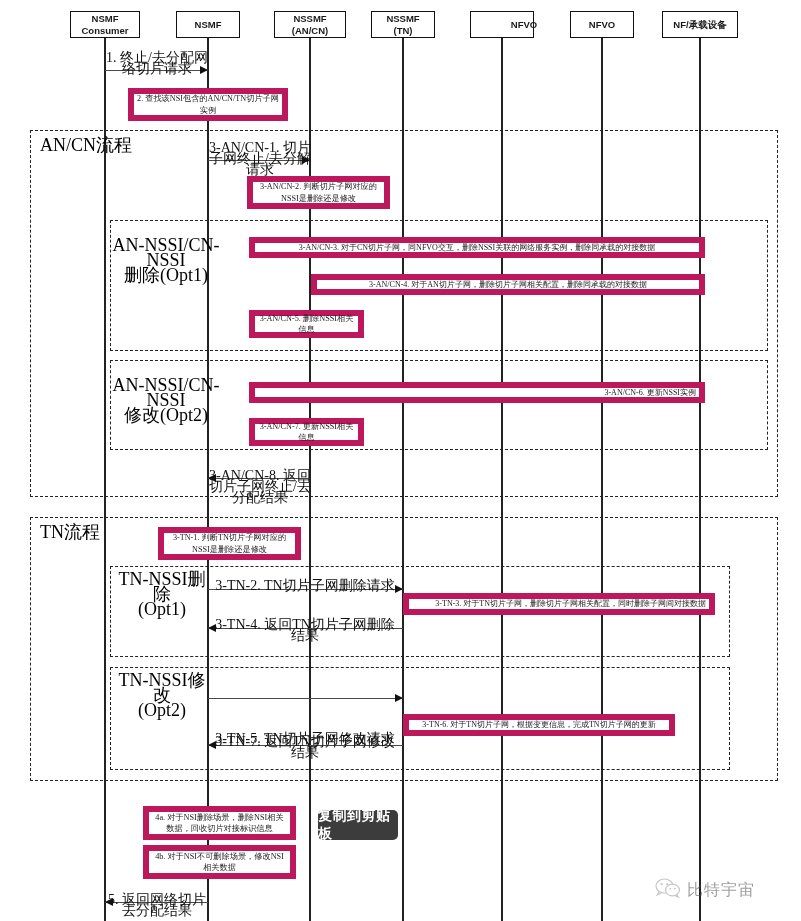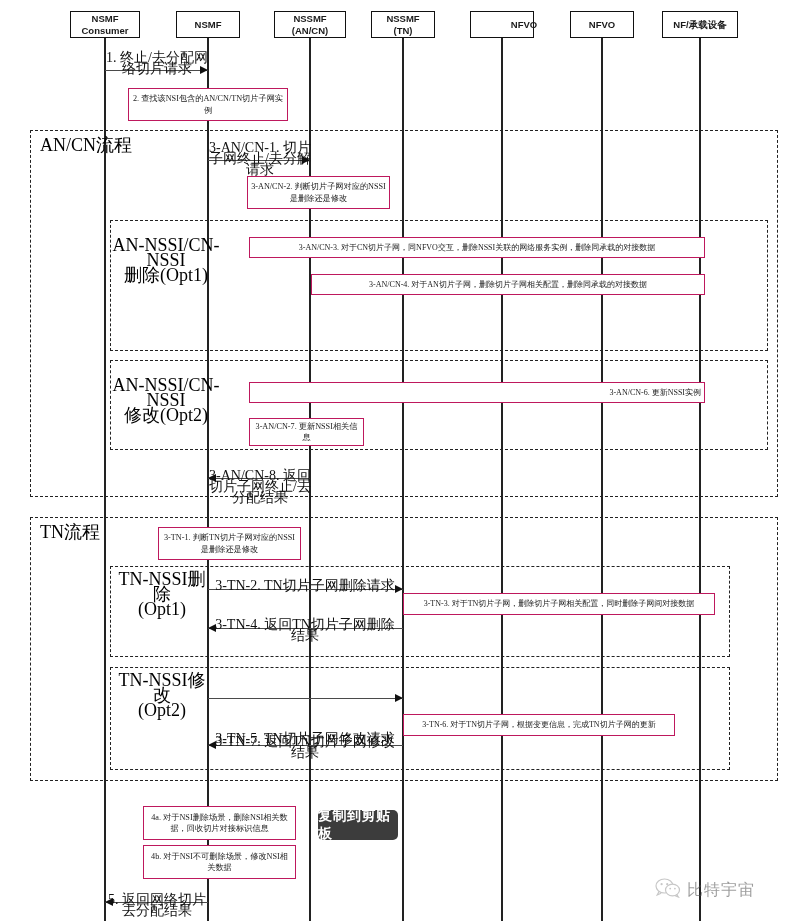--- a/index.html
+++ b/index.html
@@ -15,21 +15,21 @@
              font-weight:bold;font-size:9.5px;line-height:11.5px;
              text-align:center;box-sizing:border-box;z-index:6;}
   .actor-line{position:absolute;width:1.3px;background:#222;z-index:1;}
 
   
   .frame{position:absolute;border:1.7px dashed #222;box-sizing:border-box;z-index:2;}
   .frame-label{position:absolute;font-size:18px;line-height:15px;
                text-align:center;color:#000000;z-index:5;white-space:pre-line;}
 
   
-  .note{position:absolute;border:1px solid #be185d;background:#fff;
+  .note{position:absolute;border:6px solid #be185d;background:#fff;
         box-sizing:border-box;display:flex;align-items:center;justify-content:center;
         text-align:center;font-size:8.2px;line-height:11.5px;padding:1px 3px;z-index:4;}
   .note.wide{font-size:8px;}
 
   
   .msg{position:absolute;height:1.2px;background:#4a4a4a;z-index:3;}
   .arrowhead{position:absolute;width:0;height:0;z-index:4;}
   .arrow-r{border-top:4.5px solid transparent;border-bottom:4.5px solid transparent;
            border-left:8px solid #111;}
   .arrow-l{border-top:4.5px solid transparent;border-bottom:4.5px solid transparent;
@@ -105,30 +105,33 @@
     </div>
     <div class="note" style="left: 247px; top: 176px; width: 143px; height: 33px;">
       <span>3-AN/CN-2. 判断切片子网对应的NSSI是删除还是修改</span>
     </div>
     <div class="note wide" style="left: 249px; top: 237px; width: 456px; height: 21px;">
       <span>3-AN/CN-3. 对于CN切片子网，同NFVO交互，删除NSSI关联的网络服务实例，删除同承载的对接数据</span>
     </div>
     <div class="note wide" style="left: 311px; top: 274px; width: 394px; height: 21px;">
       <span>3-AN/CN-4. 对于AN切片子网，删除切片子网相关配置，删除同承载的对接数据</span>
     </div>
+    <div class="note" style="left: 249px; top: 310px; width: 115px; height: 28px;">
+      <span>3-AN/CN-5. 删除NSSI相关信息</span>
+    </div>
     <div class="note wide" style="left: 249px; top: 382px; width: 456px; height: 21px; justify-content: flex-end;">
       <span>3-AN/CN-6. 更新NSSI实例</span>
     </div>
     <div class="note" style="left: 249px; top: 418px; width: 115px; height: 28px;">
       <span>3-AN/CN-7. 更新NSSI相关信息</span>
     </div>
     <div class="note" style="left: 158px; top: 527px; width: 143px; height: 33px;">
       <span>3-TN-1. 判断TN切片子网对应的NSSI是删除还是修改</span>
     </div>
-    <div class="note wide" style="left: 403px; top: 593px; width: 312px; height: 22px;">
+    <div class="note wide" style="left: 403px; top: 593px; width: 312px; height: 22px; justify-content: flex-end;">
       <span>3-TN-3. 对于TN切片子网，删除切片子网相关配置，同时删除子网间对接数据</span>
     </div>
     <div class="note wide" style="left: 403px; top: 714px; width: 272px; height: 22px;">
       <span>3-TN-6. 对于TN切片子网，根据变更信息，完成TN切片子网的更新</span>
     </div>
     <div class="note" style="left: 143px; top: 806px; width: 153px; height: 34px;">
       <span>4a. 对于NSI删除场景，删除NSI相关数据，回收切片对接标识信息</span>
     </div>
     <div class="note" style="left: 143px; top: 845px; width: 153px; height: 34px;">
       <span>4b. 对于NSI不可删除场景，修改NSI相关数据</span>

